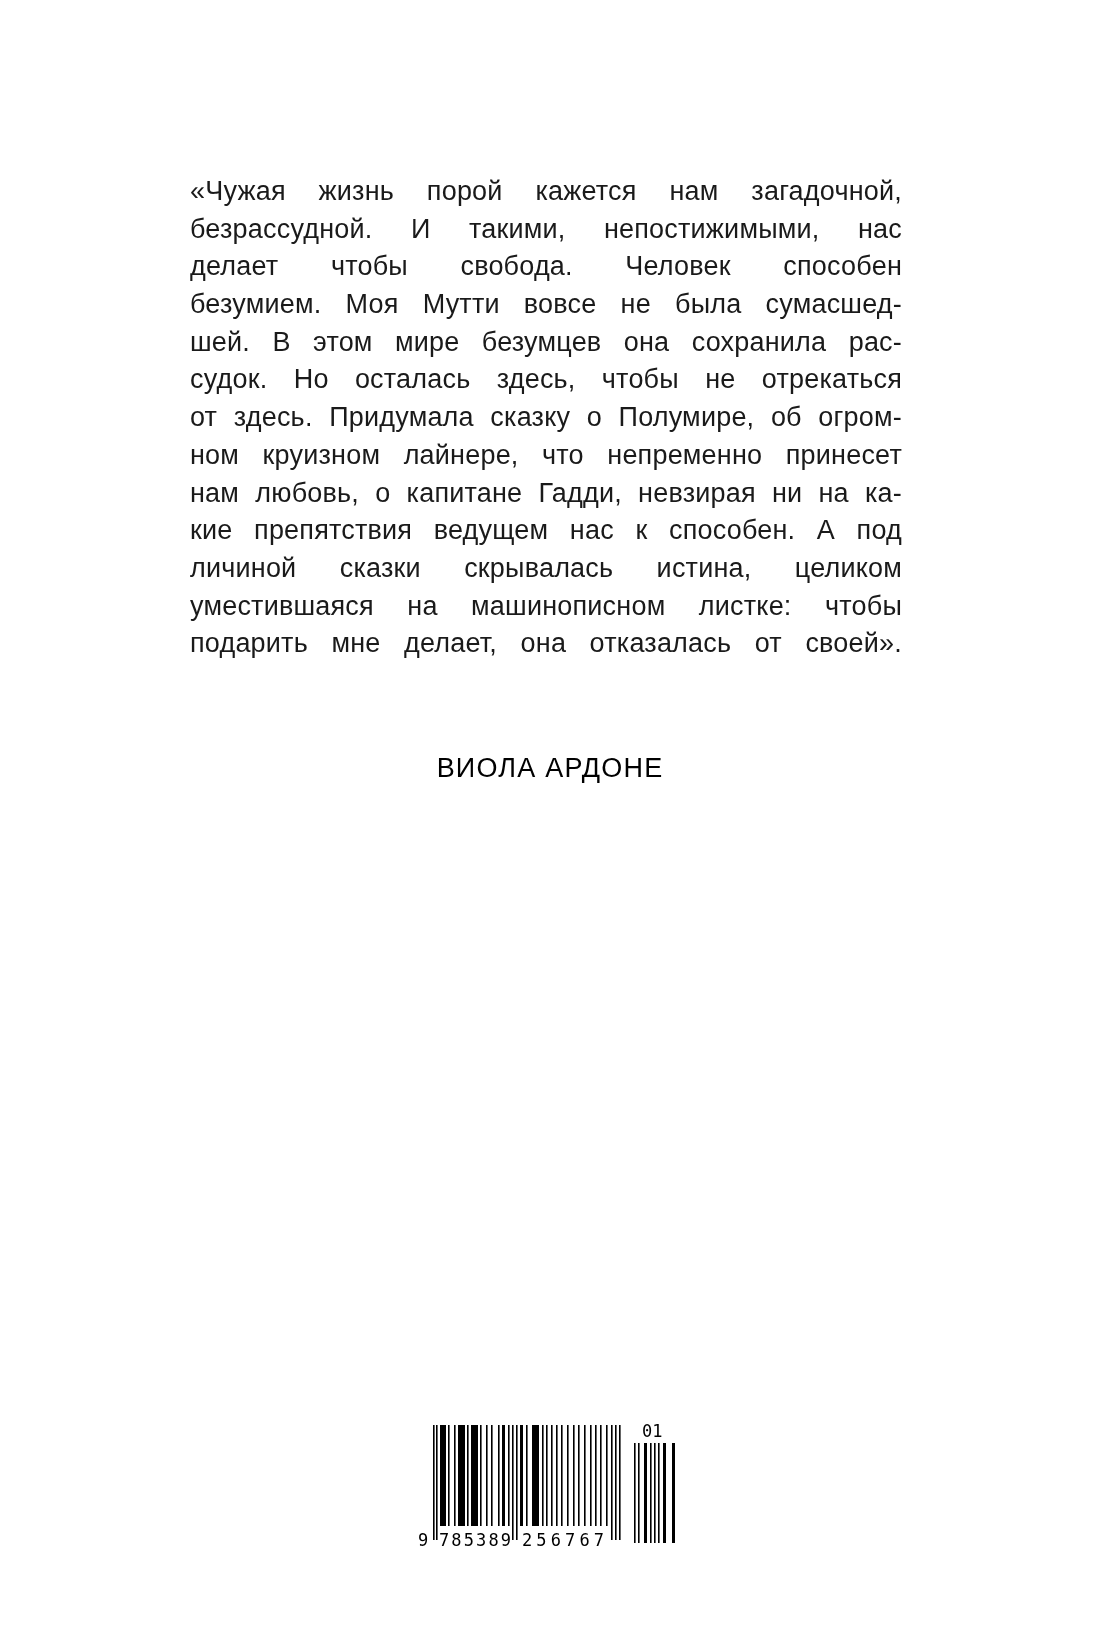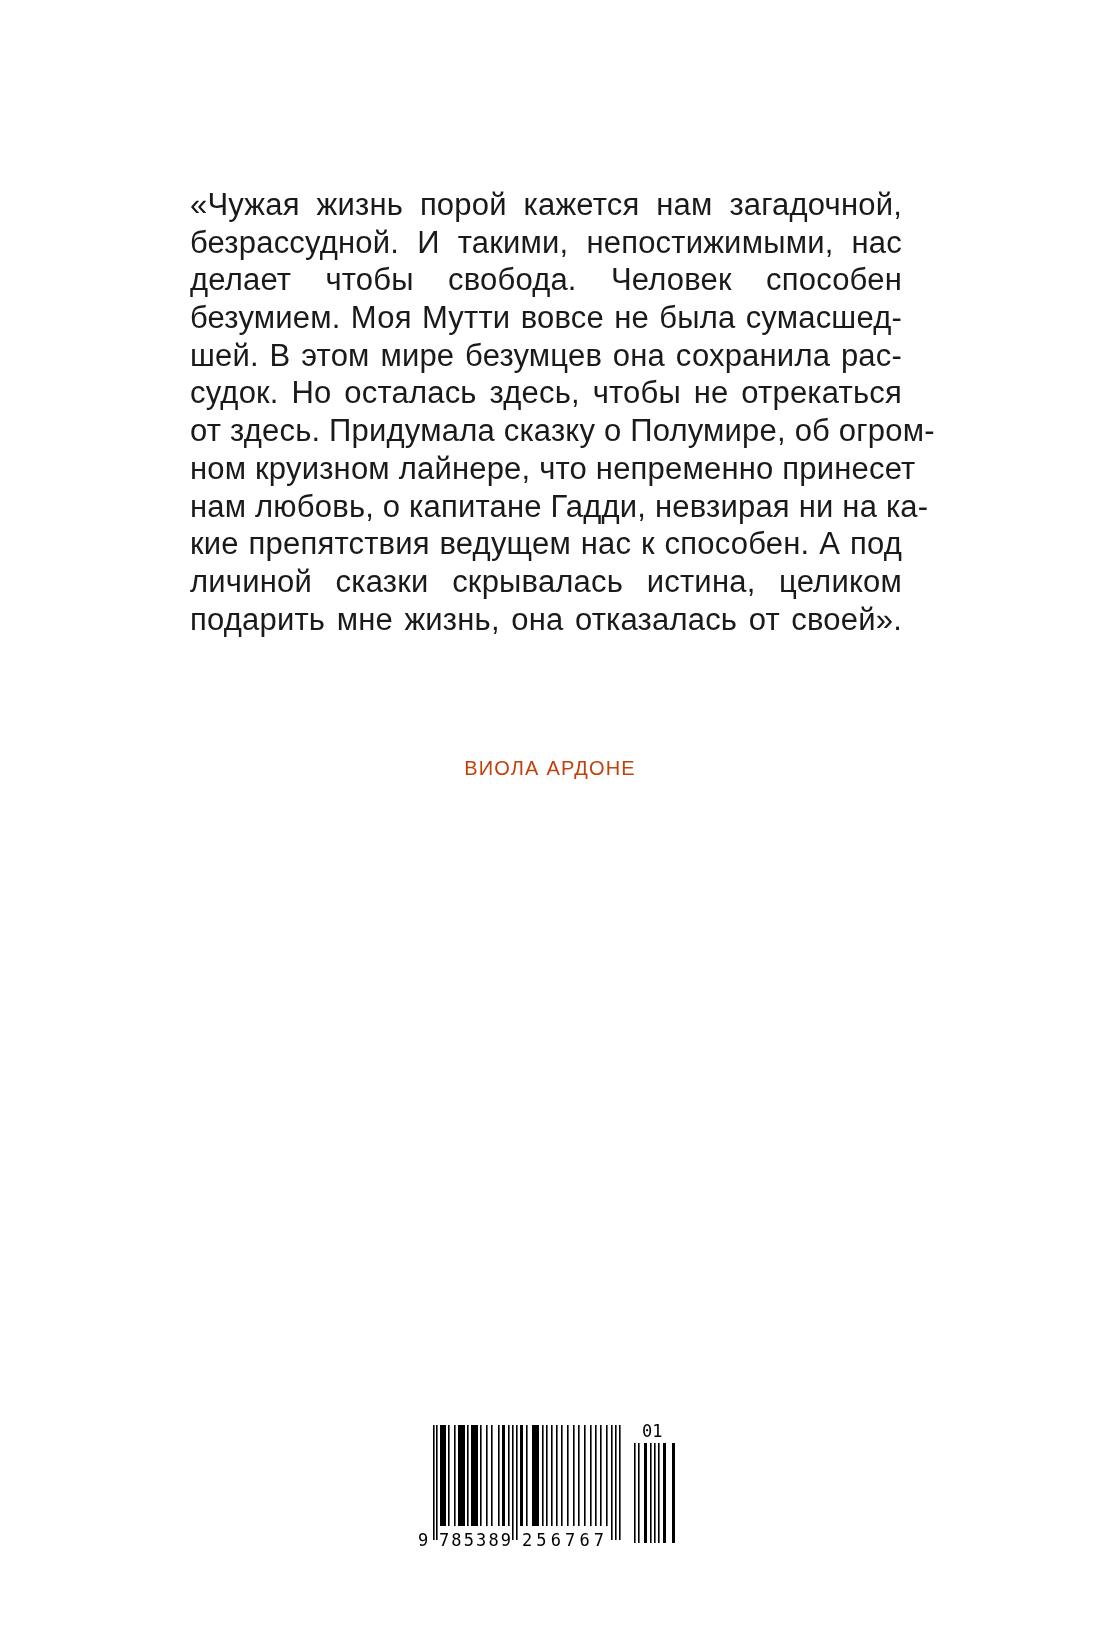--- a/index.html
+++ b/index.html
@@ -1,31 +1,31 @@
 <!DOCTYPE html>
 <html><head>
 <meta charset="utf-8">
 <style>
   html, body { margin: 0; padding: 0; background: #ffffff; }
   body { width: 1100px; height: 1638px; position: relative; overflow: hidden; }
   .quote {
-    position: absolute; left: 190px; top: 186px; width: 712px;
+    position: absolute; left: 190px; top: 173px; width: 712px;
     font-family: "Liberation Sans", "DejaVu Sans", sans-serif;
-    font-size: 31px; line-height: 37.7px; color: #1a1a1a;
+    font-size: 27px; line-height: 37.7px; color: #1a1a1a;
     letter-spacing: 0.2px;
   }
   .quote .line {
     display: block; text-align: justify; text-align-last: justify;
     white-space: nowrap; height: 37.7px;
   }
   .quote .line.last { text-align-last: justify; }
   .author {
     position: absolute; left: 0; width: 1100px; top: 752px; text-align: center;
     font-family: "Liberation Sans", "DejaVu Sans", sans-serif;
-    font-size: 20px; letter-spacing: 1.2px; color: #c2410c; line-height: 32px;
+    font-size: 27px; letter-spacing: 1.2px; color: #000000; line-height: 32px;
   }
   .barcode { position: absolute; left: 418px; top: 1418px; width: 270px; height: 135px; }
   .barcode svg { display: block; }
   .bc-digits {
     font-family: "DejaVu Sans Mono", "Liberation Mono", monospace;
     font-size: 17px; fill: #000;
   }
 </style>
 </head>
 <body>
@@ -35,21 +35,22 @@
   <span class="line">безрассудной. И такими, непостижимыми, нас</span>
   <span class="line">делает чтобы свобода. Человек способен</span>
   <span class="line">безумием. Моя Мутти вовсе не была сумасшед-</span>
   <span class="line">шей. В этом мире безумцев она сохранила рас-</span>
   <span class="line">судок. Но осталась здесь, чтобы не отрекаться</span>
   <span class="line">от здесь. Придумала сказку о Полумире, об огром-</span>
   <span class="line">ном круизном лайнере, что непременно принесет</span>
   <span class="line">нам любовь, о капитане Гадди, невзирая ни на ка-</span>
   <span class="line">кие препятствия ведущем нас к способен. А под</span>
   <span class="line">личиной сказки скрывалась истина, целиком</span>
-  <span class="line last">подарить мне жизнь, она отказалась от своей».</span>
+  <span class="line">уместившаяся на машинописном листке: чтобы</span>
+  <span class="line last">подарить мне делает, она отказалась от своей».</span>
 </div>
 
 <div class="author">ВИОЛА АРДОНЕ</div>
 
 <div class="barcode">
   <svg width="270" height="135" viewBox="0 0 270 135" xmlns="http://www.w3.org/2000/svg">
     <g fill="#000">
 
       <rect x="15" y="7" width="1.6" height="115"></rect>
       <rect x="18" y="7" width="1.6" height="115"></rect>

